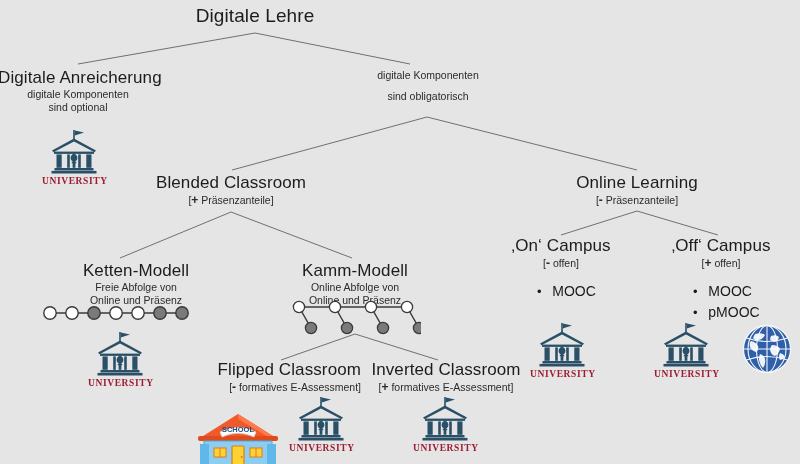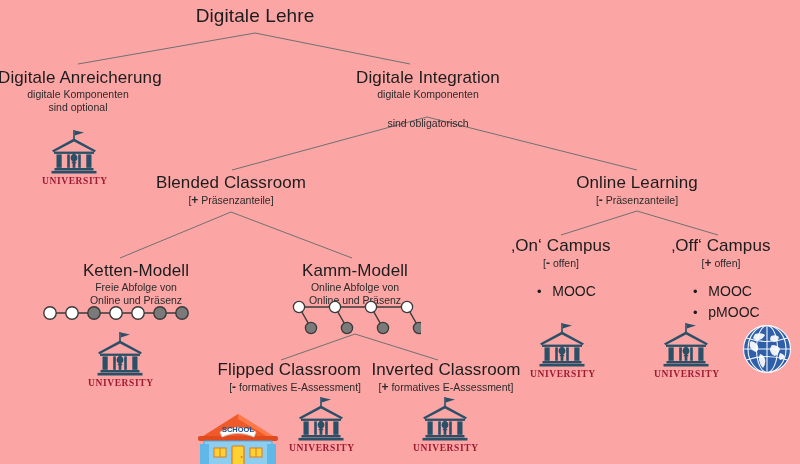--- a/index.html
+++ b/index.html
@@ -8,21 +8,21 @@
     background: #ffffff;
   }
   body {
     font-family: "Liberation Sans", sans-serif;
     color: #1a1a1a;
   }
   #canvas {
     position: relative;
     width: 800px;
     height: 464px;
-    background: #fca5a5;
+    background: #e5e5e5;
     overflow: hidden;
   }
   #edges {
     position: absolute;
     left: 0; top: 0;
     width: 800px; height: 464px;
     pointer-events: none;
   }
   .node {
     position: absolute;
@@ -129,23 +129,22 @@
     <div class="n-title big">Digitale Lehre</div>
   </div>
 
   <div class="node" style="left:-2px; top:68px; width:160px;">
     <div class="n-title">Digitale Anreicherung</div>
     <div class="n-sub">digitale Komponenten</div>
     <div class="n-sub" style="margin-top:0;">sind optional</div>
   </div>
 
   <div class="node" style="left:348px; top:68px; width:160px;">
-    <div class="n-title">Digitale Integration</div>
     <div class="n-sub">digitale Komponenten</div>
-    <div class="n-sub" style="margin-top:16px;">sind obligatorisch</div>
+    <div class="n-sub" style="margin-top:8px;">sind obligatorisch</div>
   </div>
 
   <div class="uni" style="left:42px; top:129px;">
     <span class="glyph">
       <svg width="62" height="48" viewBox="0 0 62 48">
         <g fill="#2a5068">
 
           <rect x="30.2" y="1" width="1.6" height="9"></rect>
           <path d="M31.8 1.6 L41 3.6 L31.8 6.4 Z"></path>
 

